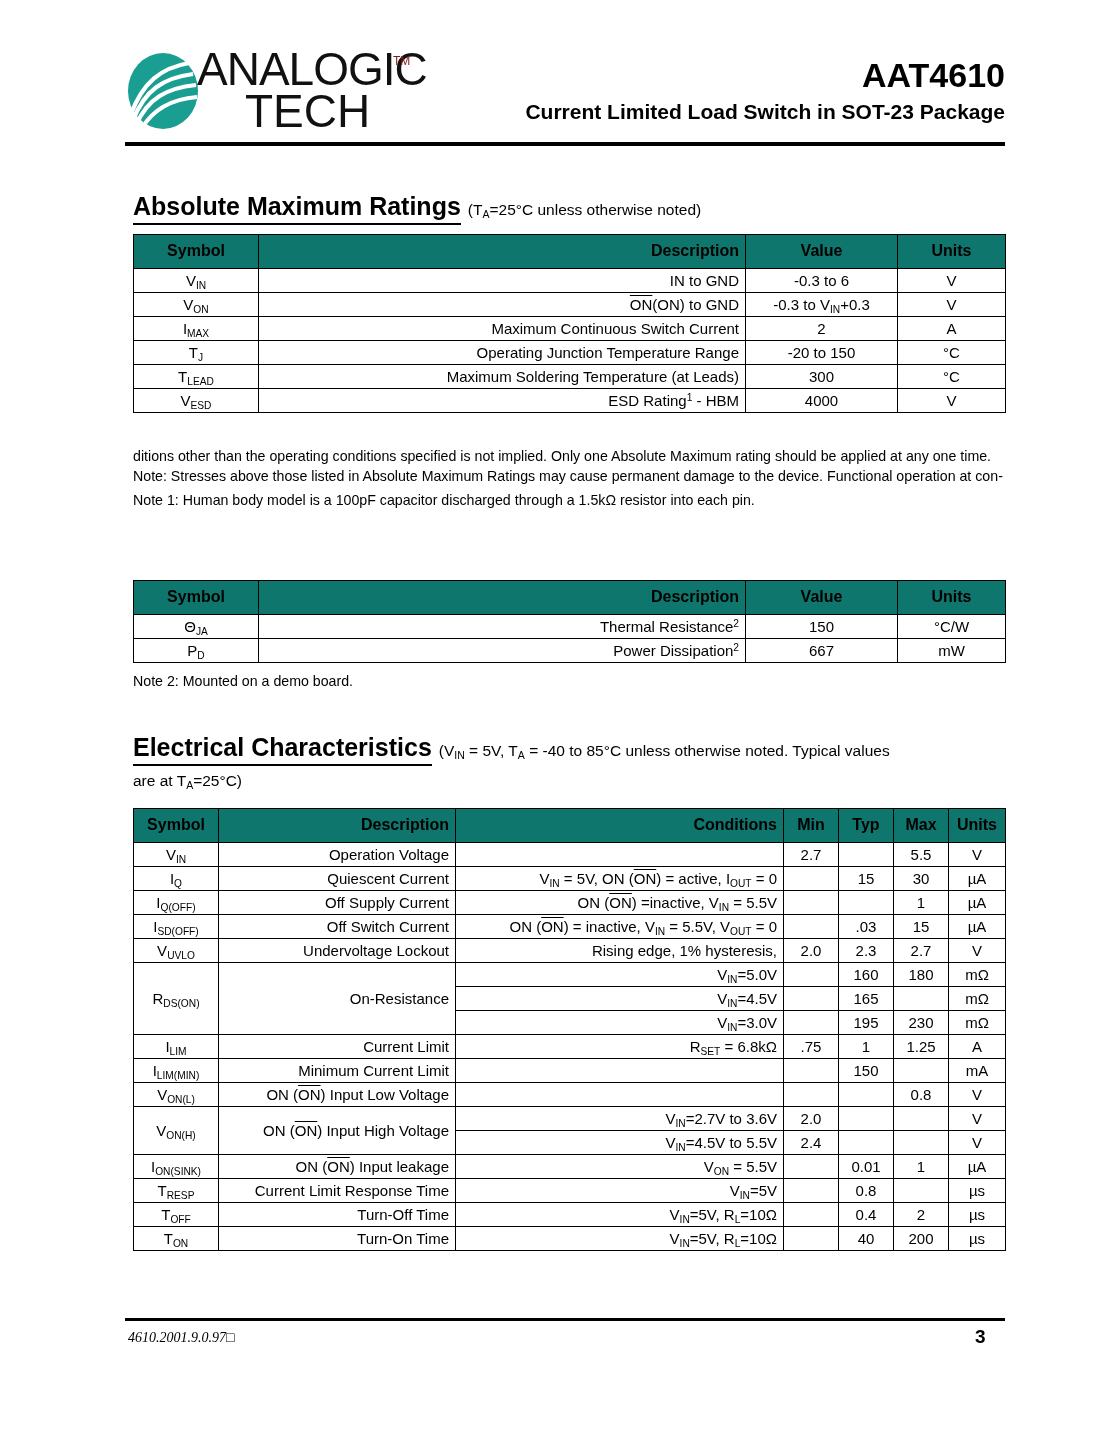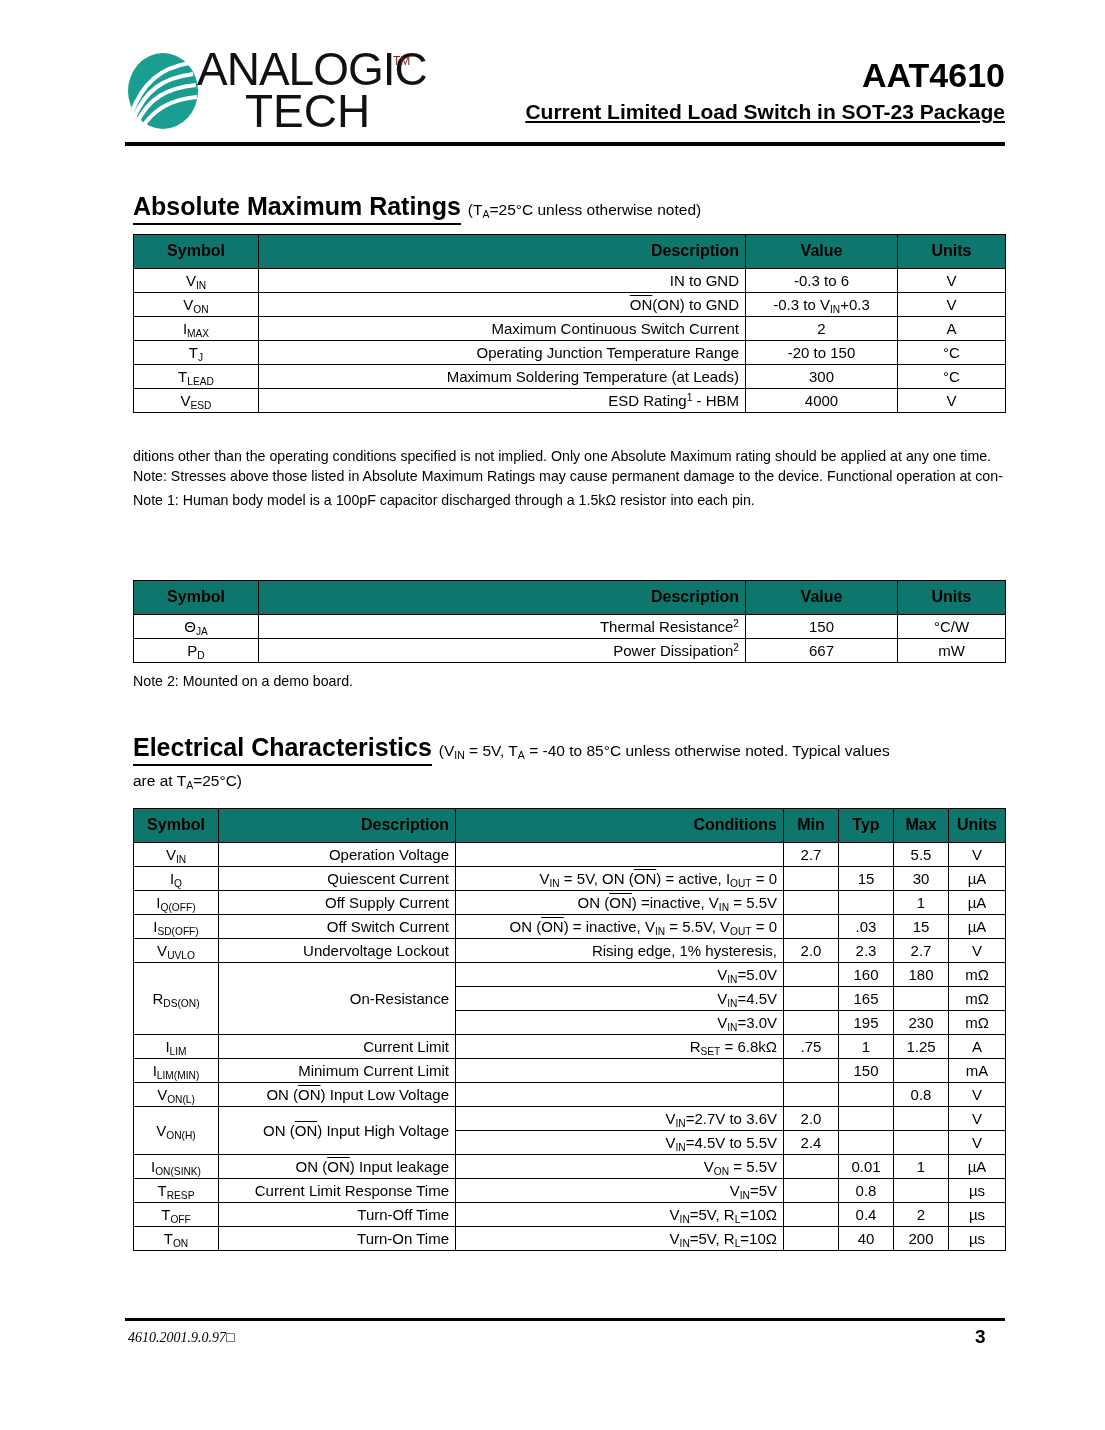--- a/index.html
+++ b/index.html
@@ -17,21 +17,21 @@
   .logo-wrap{position:absolute;left:0;top:0;width:300px;height:95px;}
   .logo-mark{position:absolute;left:2px;top:8px;width:72px;height:78px;}
   .logo-word{position:absolute;left:72px;top:2px;width:230px;height:90px;}
   .logo-word .ln1{position:absolute;left:0;top:0;font-size:46px;letter-spacing:-1px;
       font-family:"Liberation Sans","DejaVu Sans",sans-serif;font-weight:400;color:#111;line-height:46px;}
   .logo-word .tm{position:absolute;left:196px;top:8px;font-size:12px;color:#7f1d1d;}
   .logo-word .ln2{position:absolute;left:48px;top:42px;font-size:46px;letter-spacing:0px;
       font-weight:300;color:#111;line-height:46px;}
 
   .part-no{position:absolute;right:0;top:12px;font-size:34px;font-weight:bold;letter-spacing:0px;text-align:right;}
-  .part-desc{position:absolute;right:0;top:56px;font-size:21px;font-weight:bold;text-align:right;white-space:nowrap;text-decoration:underline;}
+  .part-desc{position:absolute;right:0;top:56px;font-size:21px;font-weight:bold;text-align:right;white-space:nowrap;}
   .header-rule{position:absolute;left:125px;top:142px;width:880px;height:4px;background:#000;}
 
   
   .sect{position:absolute;}
   .sect .h{font-size:25px;font-weight:bold;border-bottom:2.5px solid #000;display:inline-block;padding-bottom:2px;}
   .sect .sub{font-size:15.5px;font-weight:normal;margin-left:7px;}
 
   
   table.dt{border-collapse:collapse;table-layout:fixed;position:absolute;}
   table.dt th,table.dt td{

